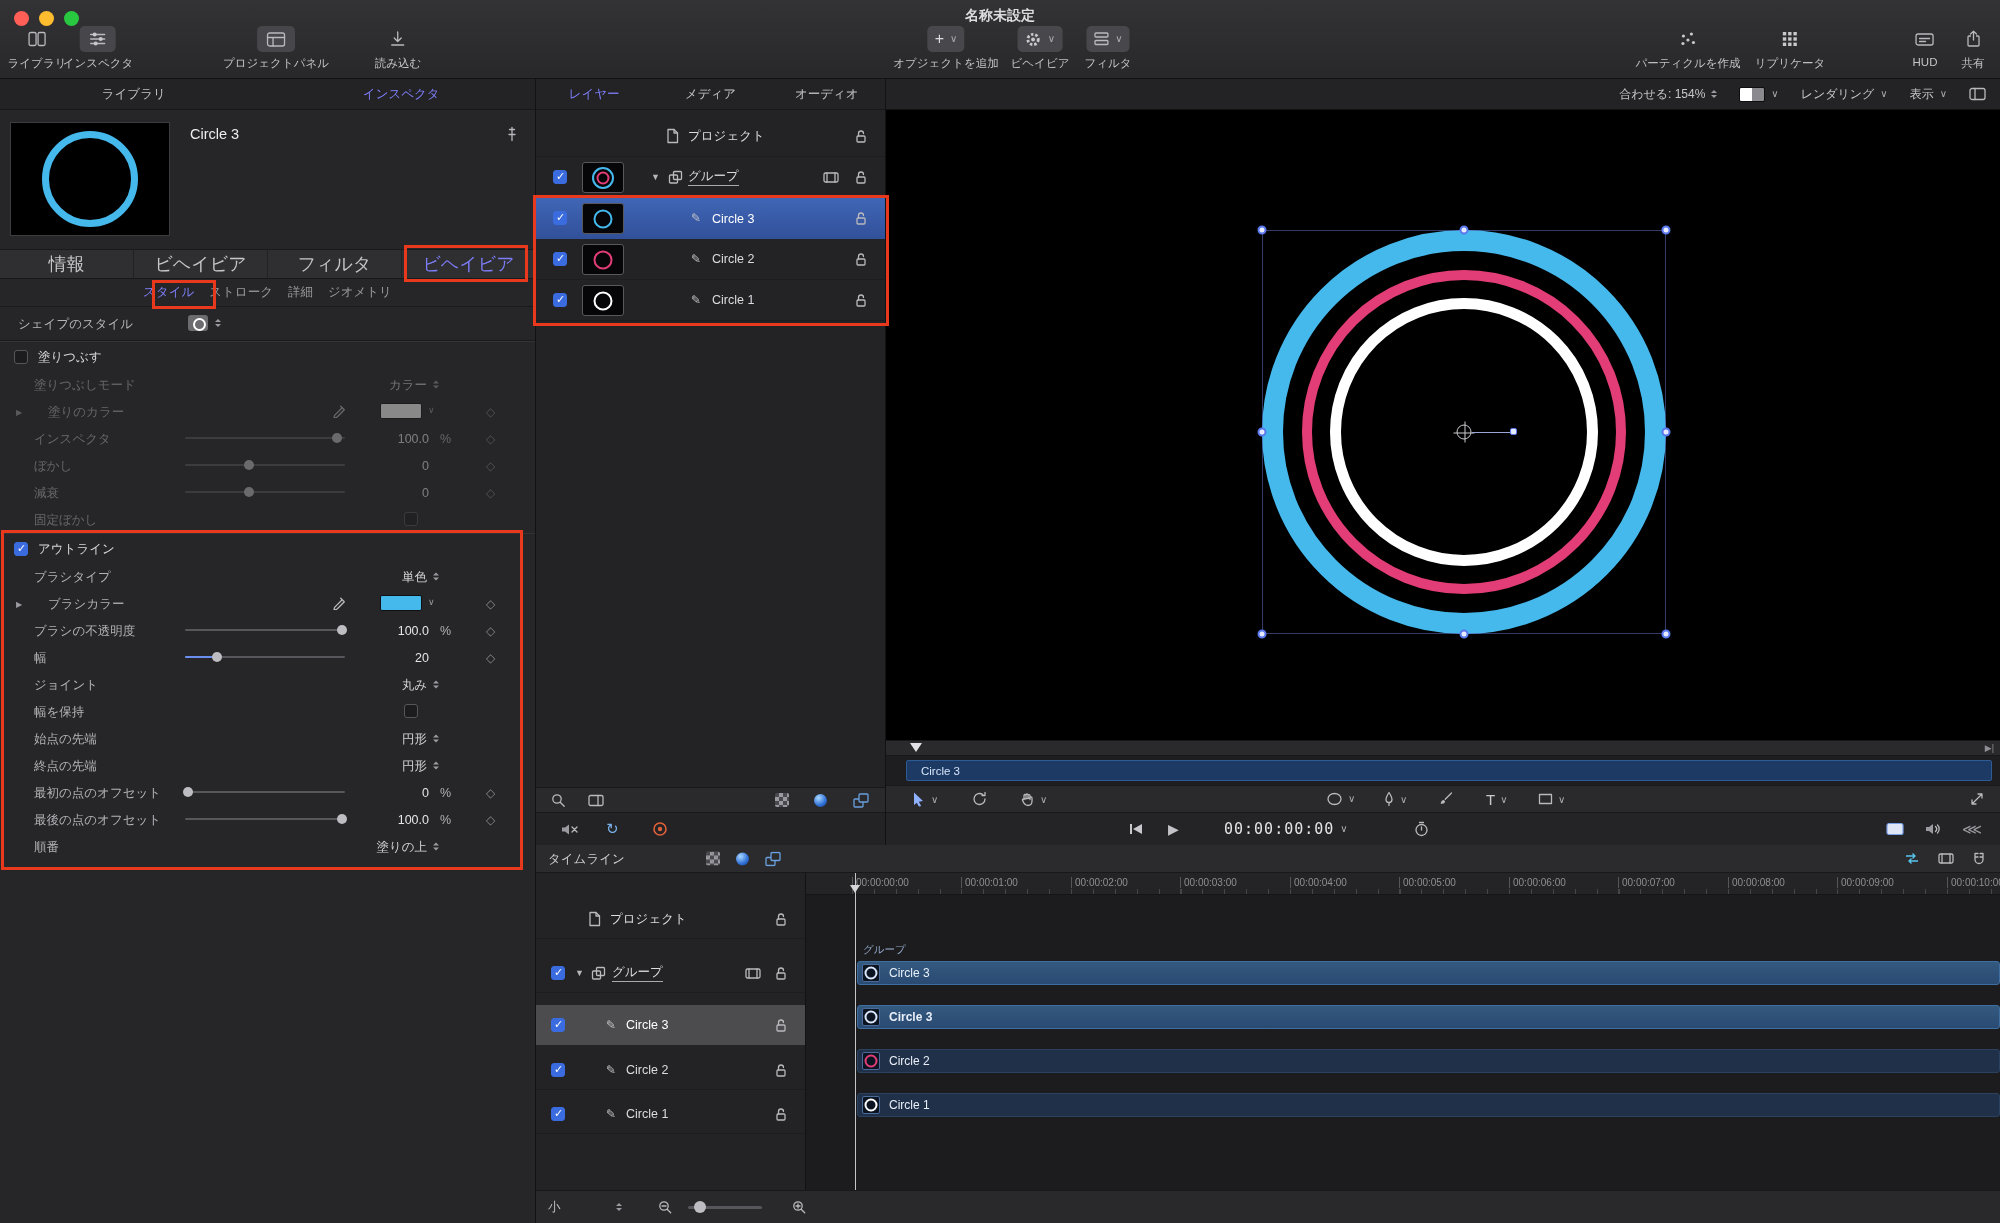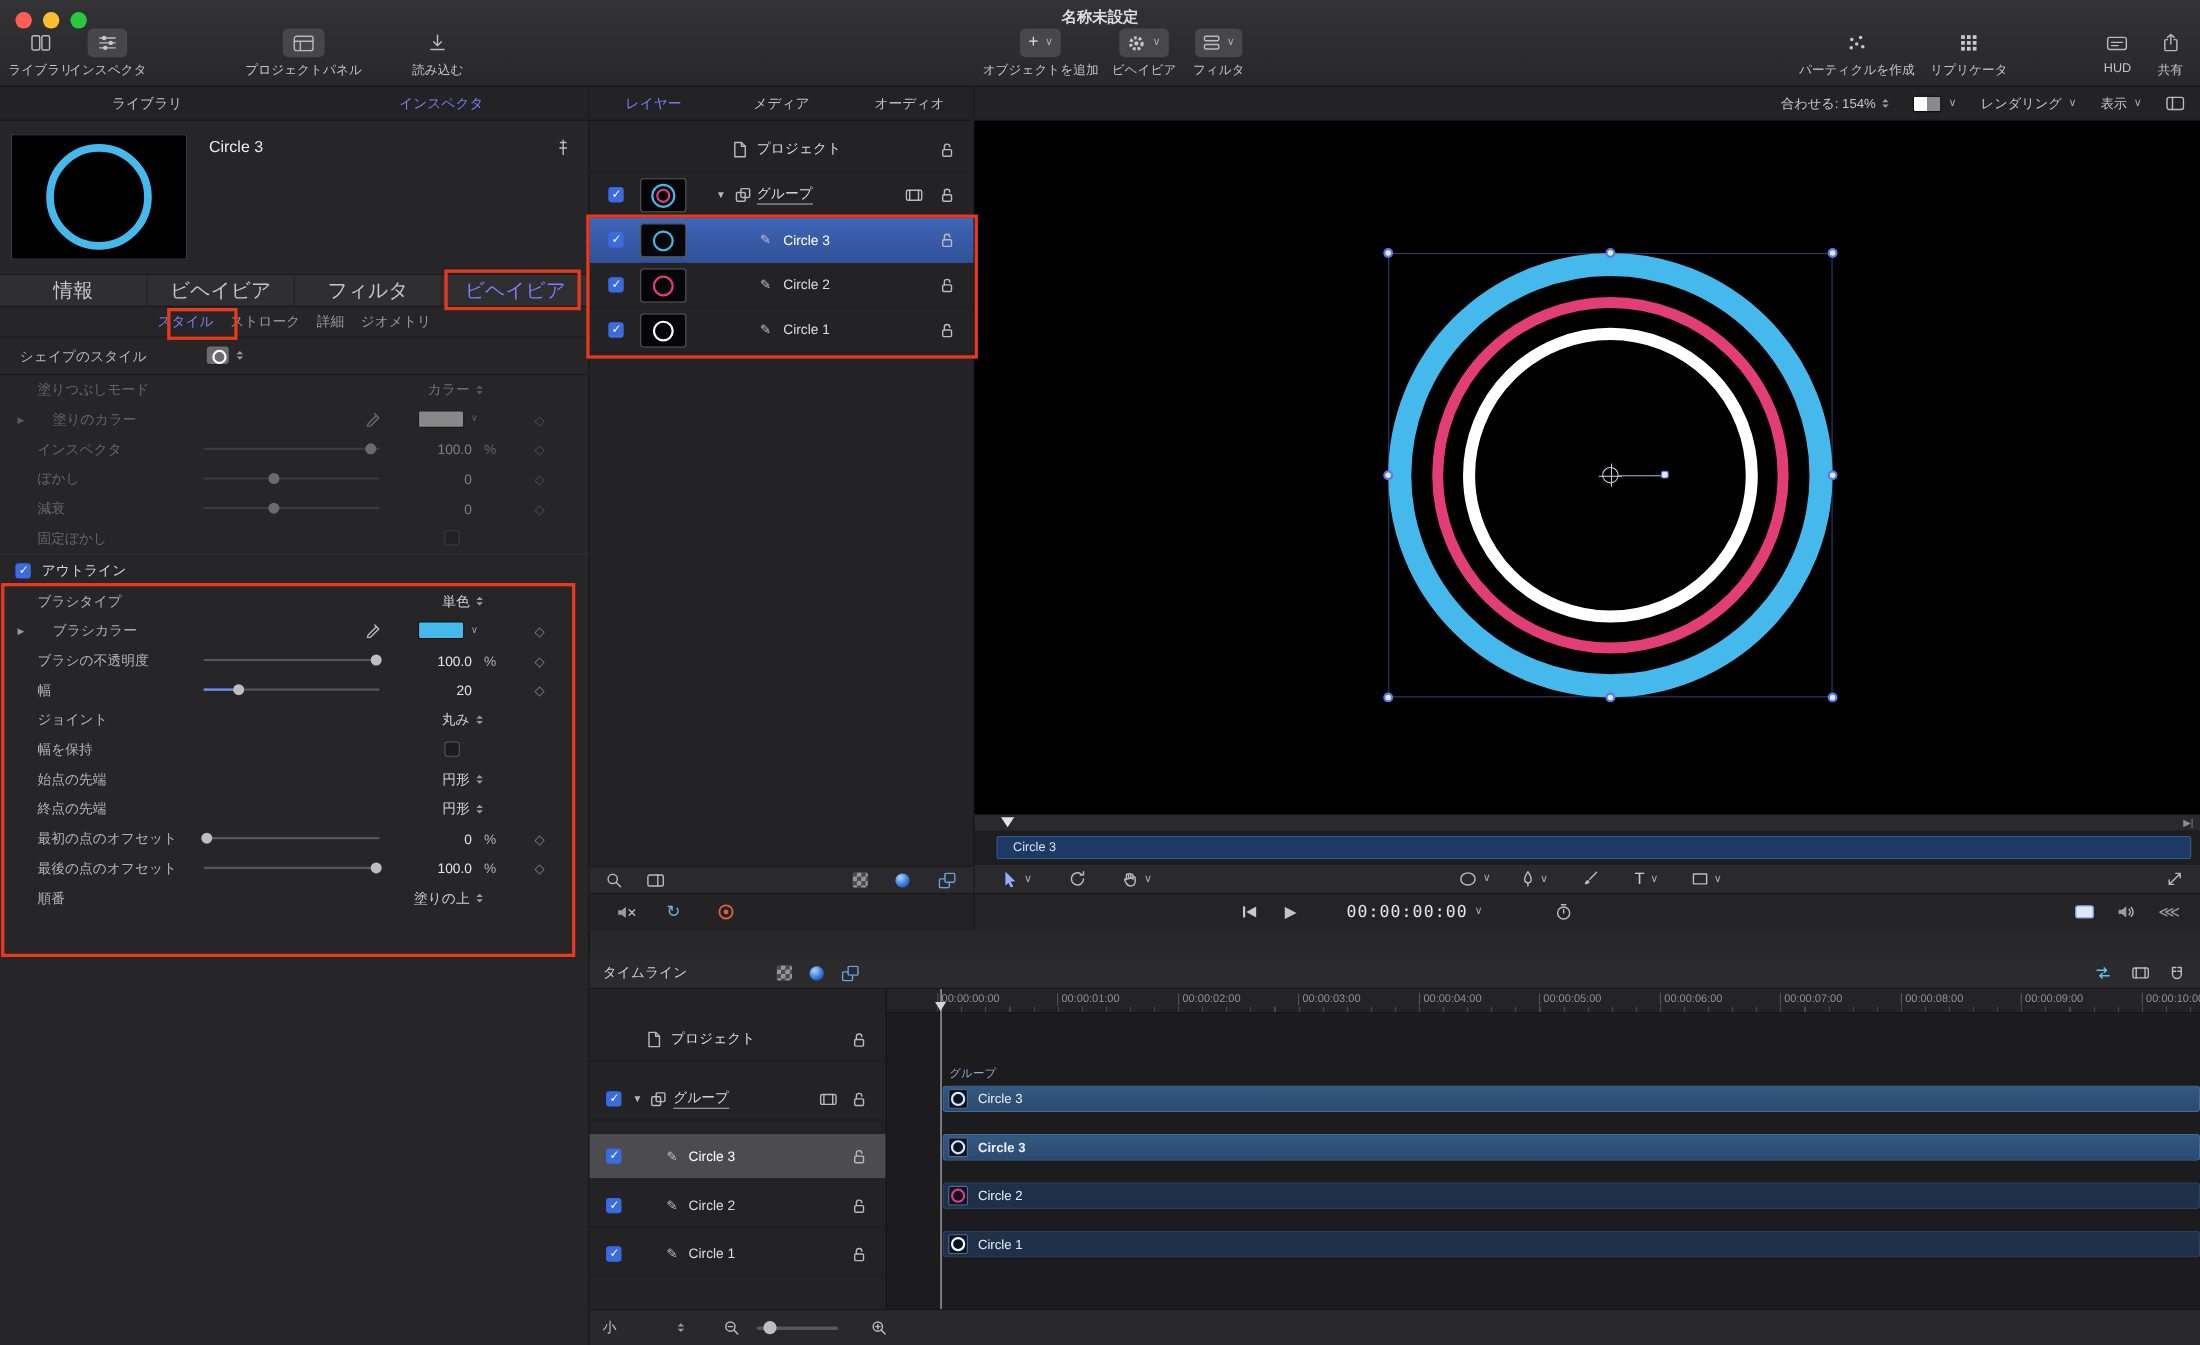--- a/index.html
+++ b/index.html
@@ -111,21 +111,21 @@
 .mini-bar-row { position:absolute; left:0; top:677px; width:100%; height:29px; background:#1e1e20; }
 .mini-bar { position:absolute; left:20px; right:8px; top:4px; height:21px; background:#1c3a63; border:1px solid #2d5b95; border-radius:2px; display:flex; align-items:center; padding-left:14px; font-size:11.5px; color:#d7e4fa; }
 .vtools { position:absolute; left:0; top:706px; width:100%; height:27px; background:#2a2a2c; border-top:1px solid #18181a; }
 .vtools .titem { position:absolute; top:50%; transform:translateY(-50%); display:flex; align-items:center; gap:5px; color:#c3c3c8; }
 .transport { position:absolute; left:0; top:733px; width:100%; height:33px; background:#242426; border-top:1px solid #18181a; }
 .transport .titem { position:absolute; top:50%; transform:translateY(-50%); display:flex; align-items:center; gap:6px; }
 .timecode { font-family:"DejaVu Sans Mono","Liberation Mono",monospace; font-size:15px; letter-spacing:1px; color:#e4e4e8; }
 .glyph { color:#c3c3c8; }
 
 
-.timeline { position:absolute; left:536px; top:845px; right:0; bottom:0; background:#202022;margin-top:26px; }
+.timeline { position:absolute; left:536px; top:845px; right:0; bottom:0; background:#202022; }
 .tl-header { position:absolute; left:0; top:0; width:100%; height:28px; background:#2b2b2d; border-bottom:1px solid #18181a; }
 .tl-header .lbl { position:absolute; left:12px; top:50%; transform:translateY(-50%); font-size:12.5px; color:#cfcfd3; }
 .tl-header .hicons { position:absolute; left:170px; top:50%; transform:translateY(-50%); display:flex; gap:16px; align-items:center; }
 .tl-header .hicons-r { position:absolute; right:14px; top:50%; transform:translateY(-50%); display:flex; gap:18px; align-items:center; }
 .tl-left { position:absolute; left:0; top:28px; width:270px; bottom:33px; background:#232325; border-right:1px solid #121214; }
 .tlrow { position:absolute; left:0; width:100%; height:40px; }
 .tlrow .cb { position:absolute; left:15px; top:13px; }
 .tlrow.selected { background:#4c4c4f; }
 .tl-tracks { position:absolute; left:270px; top:28px; right:0; bottom:33px; background:#1c1c1e; overflow:hidden; }
 .tl-ruler { position:absolute; left:0; top:0; width:100%; height:22px; background:#242426; border-bottom:1px solid #151517; }
@@ -321,20 +321,24 @@
       <span class="lbl">シェイプのスタイル</span>
       <span class="ctrl">
         <span class="preset-chip"></span>
         <span class="updn">
             <i class="up"></i>
             <i class="dn"></i>
           </span>
       </span>
     </div>
 
+    <div class="sec-header">
+      <span class="cb"></span>
+      <span class="lbl">塗りつぶす</span>
+    </div>
     <div class="dimmed">
       <div class="prow">
         <span class="lbl">塗りつぶしモード</span>
         <span class="popup">
           <span>カラー</span>
           <span class="updn">
               <i class="up"></i>
               <i class="dn"></i>
             </span>
         </span>

